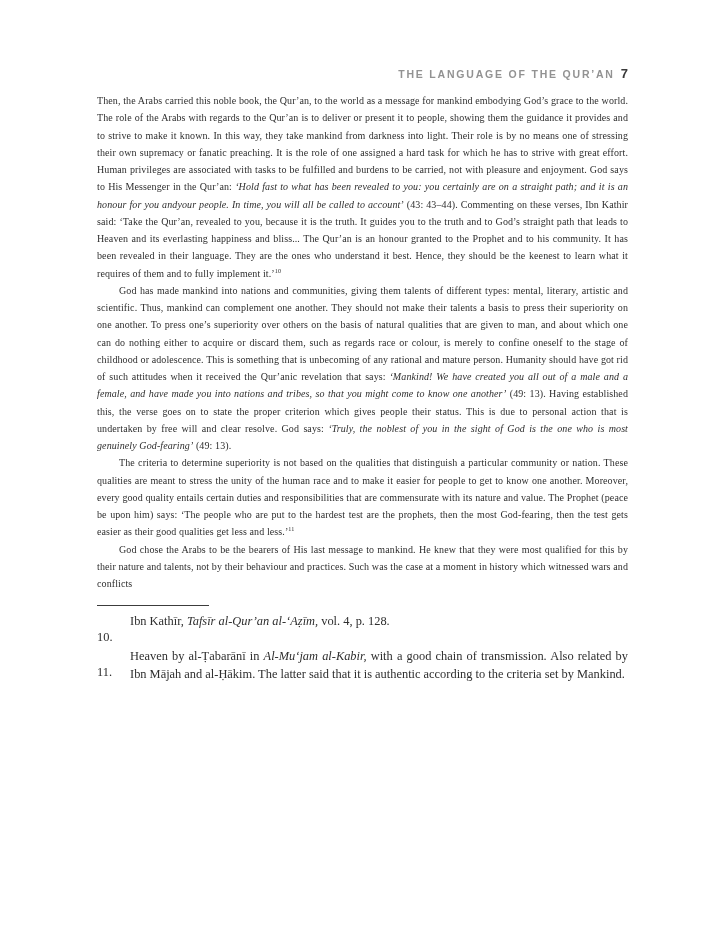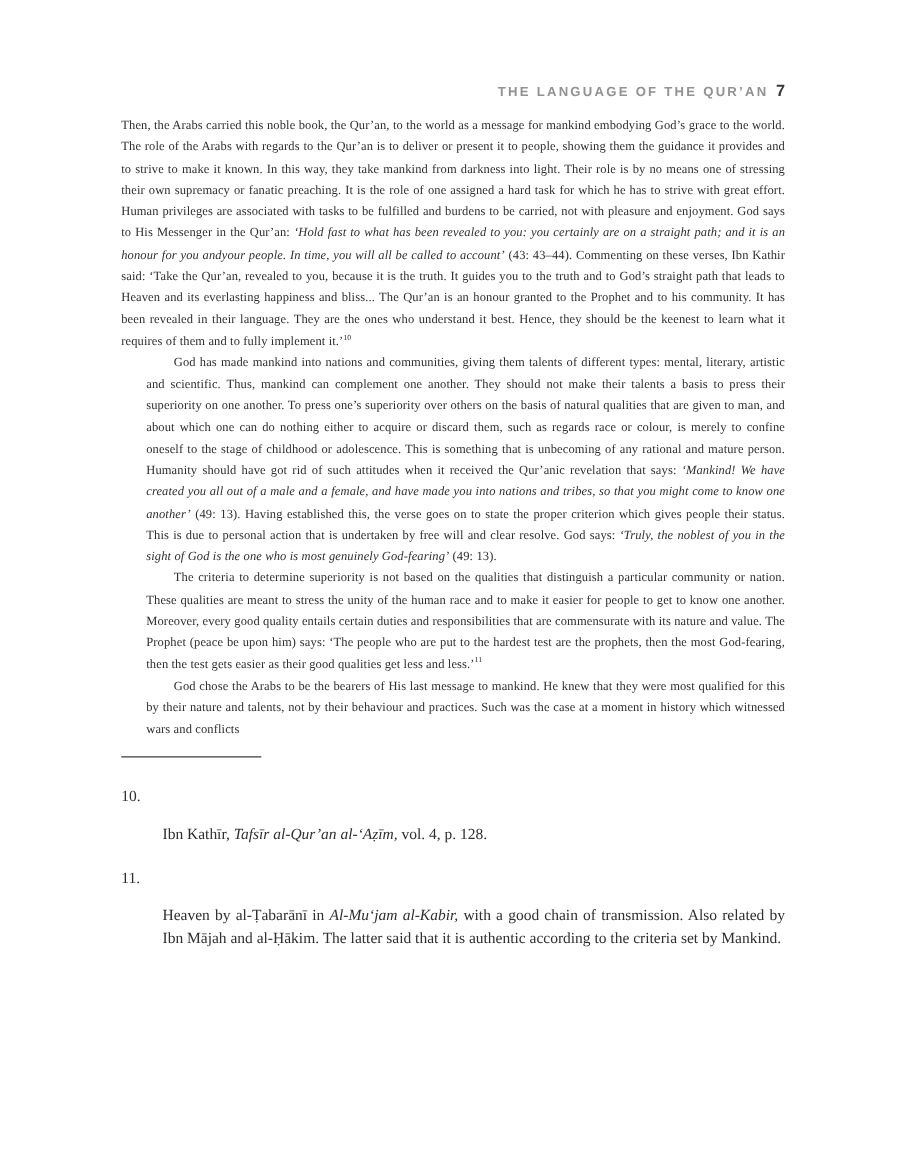--- a/index.html
+++ b/index.html
@@ -46,21 +46,20 @@
   }
   .content p {
     margin: 0;
     font-size: 10px;
     line-height: 17.25px;
     text-align: justify;
     letter-spacing: 0.1px;
   }
   .content p.indent {
     text-indent: 22px;
-    margin-left: 20px;
   }
   .content em, .footnotes em {
     font-style: italic;
   }
   sup {
     font-size: 0.62em;
     line-height: 0;
     vertical-align: super;
   }
   .footnote-rule {
@@ -76,21 +75,20 @@
   }
   .footnote {
     display: flex;
   }
   .fn-num {
     flex: 0 0 33px;
     margin-top: 16px;
   }
   .fn-text {
     flex: 1 1 auto;
-    margin-top: 46px;
   }
 </style>
 </head>
 <body>
 
 <div class="page">
 
   <header class="running-head">
     <span class="running-title">THE LANGUAGE OF THE QUR’AN</span><span class="page-number">7</span>
   </header>

